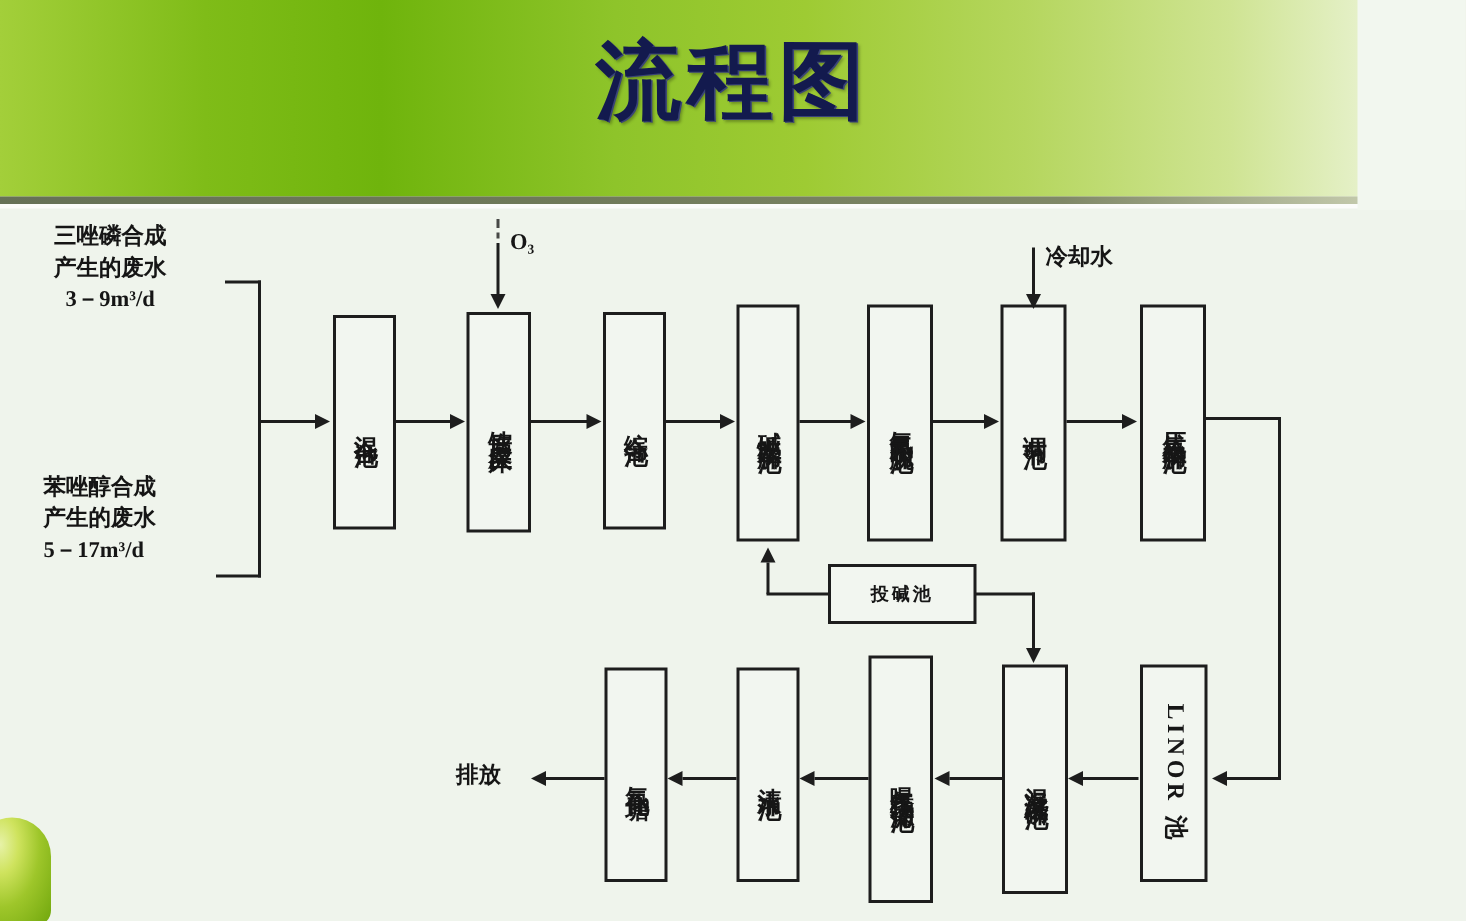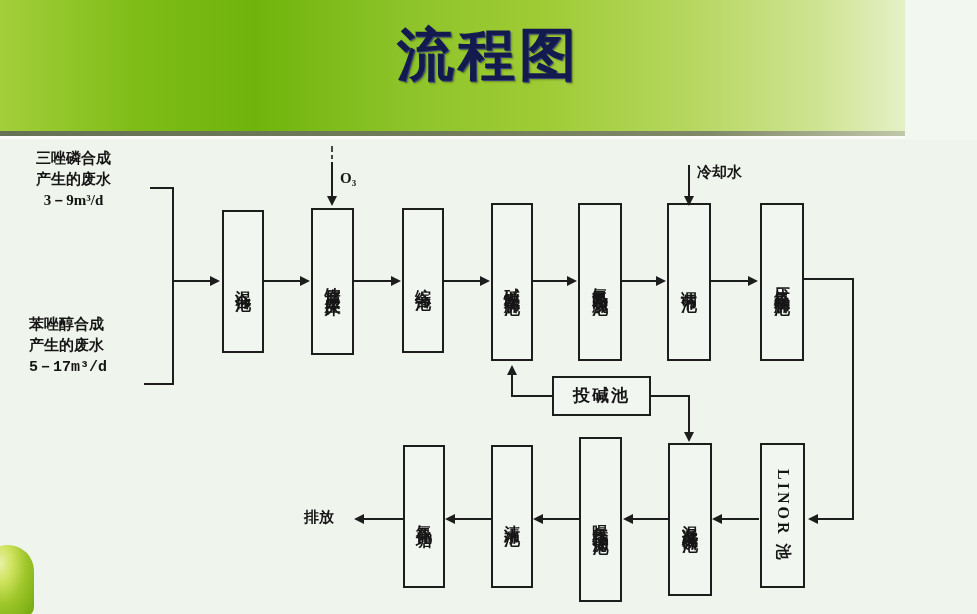--- a/index.html
+++ b/index.html
@@ -70,21 +70,21 @@
     line-height:20px;
     letter-spacing:3px;
     color:#161616;
     font-weight:bold;
     font-family:"Liberation Serif","DejaVu Serif",serif;
     white-space:nowrap;
   }
   .box.horiz span{
     writing-mode:horizontal-tb;
     letter-spacing:2px;
-    font-size:17px;
+    font-size:12px;
   }
   .box.latin span{
     writing-mode:vertical-rl;
     text-orientation:sideways;
   }
   
   .lbl{
     position:absolute;
     color:#151515;
     font-size:15px;
@@ -120,21 +120,21 @@
 <div id="leaf"></div>
 
 <div id="diagram">
 
   <div class="lbl" style="left:36px;top:8px;">
     <div>三唑磷合成</div>
     <div>产生的废水</div>
     <div style="text-align:center;">3－9m³/d</div>
   </div>
 
-  <div class="lbl" style="left:29px;top:175px;font-family:Liberation Mono, monospace;">
+  <div class="lbl" style="left:29px;top:175px;">
     <div>苯唑醇合成</div>
     <div>产生的废水</div>
     <div>5－17m³/d</div>
   </div>
 
   <div class="h-line" style="left:150px;top:47px;width:24px;"></div>
   <div class="h-line" style="left:144px;top:243px;width:30px;"></div>
   <div class="v-line" style="left:172px;top:47px;height:198px;"></div>
   <div class="h-line" style="left:172px;top:140px;width:42px;"></div>
   <div class="arrow-r" style="left:210px;top:136px;"></div>
@@ -182,21 +182,21 @@
   <div class="h-line" style="left:622px;top:140px;width:35px;"></div>
   <div class="arrow-r" style="left:656px;top:136px;"></div>
 
   <div class="h-line" style="left:711px;top:140px;width:38px;"></div>
   <div class="arrow-r" style="left:748px;top:136px;"></div>
 
   <div class="v-line" style="left:331px;top:22px;height:36px;"></div>
   <div class="v-line" style="left:331px;top:6px;height:6px;opacity:.8;"></div>
   <div class="v-line" style="left:331px;top:15px;height:4px;opacity:.8;"></div>
   <div class="arrow-d" style="left:327px;top:56px;"></div>
-  <div class="lbl" style="left:340px;top:12px;margin-top:16px;">O₃</div>
+  <div class="lbl" style="left:340px;top:12px;">O₃</div>
 
   <div class="v-line" style="left:688px;top:25px;height:33px;"></div>
   <div class="arrow-d" style="left:684px;top:56px;"></div>
   <div class="lbl" style="left:697px;top:22px;">冷却水</div>
 
   <div class="h-line" style="left:804px;top:138px;width:50px;"></div>
   <div class="v-line" style="left:852px;top:138px;height:242px;"></div>
   <div class="h-line" style="left:818px;top:378px;width:36px;"></div>
   <div class="arrow-l" style="left:808px;top:374px;"></div>
 

